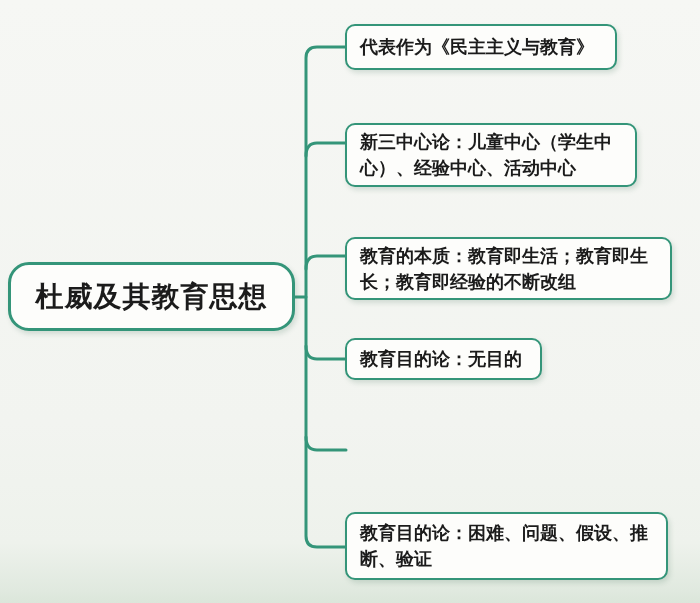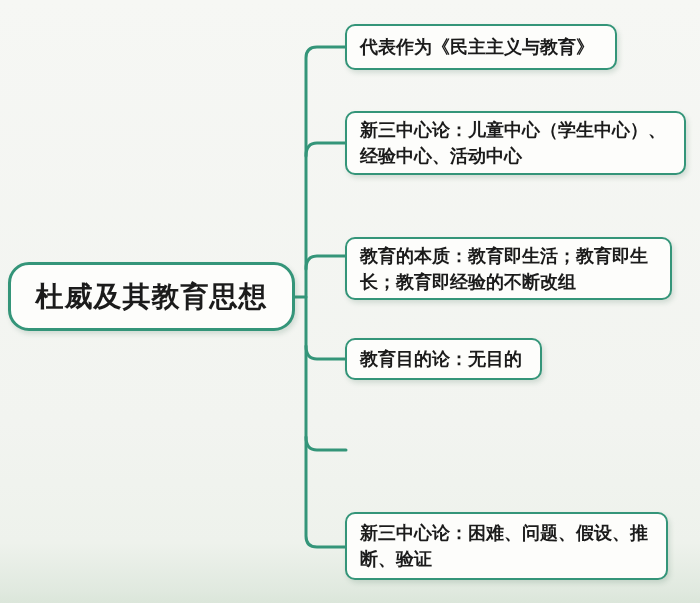--- a/index.html
+++ b/index.html
@@ -70,30 +70,30 @@
   </svg>
 
   <div class="node root" style="left:8px; top:262px; width:287px; height:69px;">
     <span class="label">杜威及其教育思想</span>
   </div>
 
   <div class="node branch" style="left:345px; top:24px; width:272px; height:46px;">
     <span class="label">代表作为《民主主义与教育》</span>
   </div>
 
-  <div class="node branch" style="left:345px; top:111px; width:341px; height:64px;">
+  <div class="node branch" style="left:345px; top:123px; width:292px; height:64px;">
     <span class="label">新三中心论：儿童中心（学生中心）、经验中心、活动中心</span>
   </div>
 
   <div class="node branch" style="left:345px; top:225px; width:327px; height:63px;margin-top:12px;">
     <span class="label">教育的本质：教育即生活；教育即生长；教育即经验的不断改组</span>
   </div>
 
   <div class="node branch" style="left:345px; top:338px; width:197px; height:42px;">
     <span class="label">教育目的论：无目的</span>
   </div>
 
 
   <div class="node branch" style="left:345px; top:512px; width:323px; height:68px;">
-    <span class="label">新三中心论：困难、问题、假设、推断、验证</span>
+    <span class="label">教育目的论：困难、问题、假设、推断、验证</span>
   </div>
 
 </div>
 
 </body></html>

